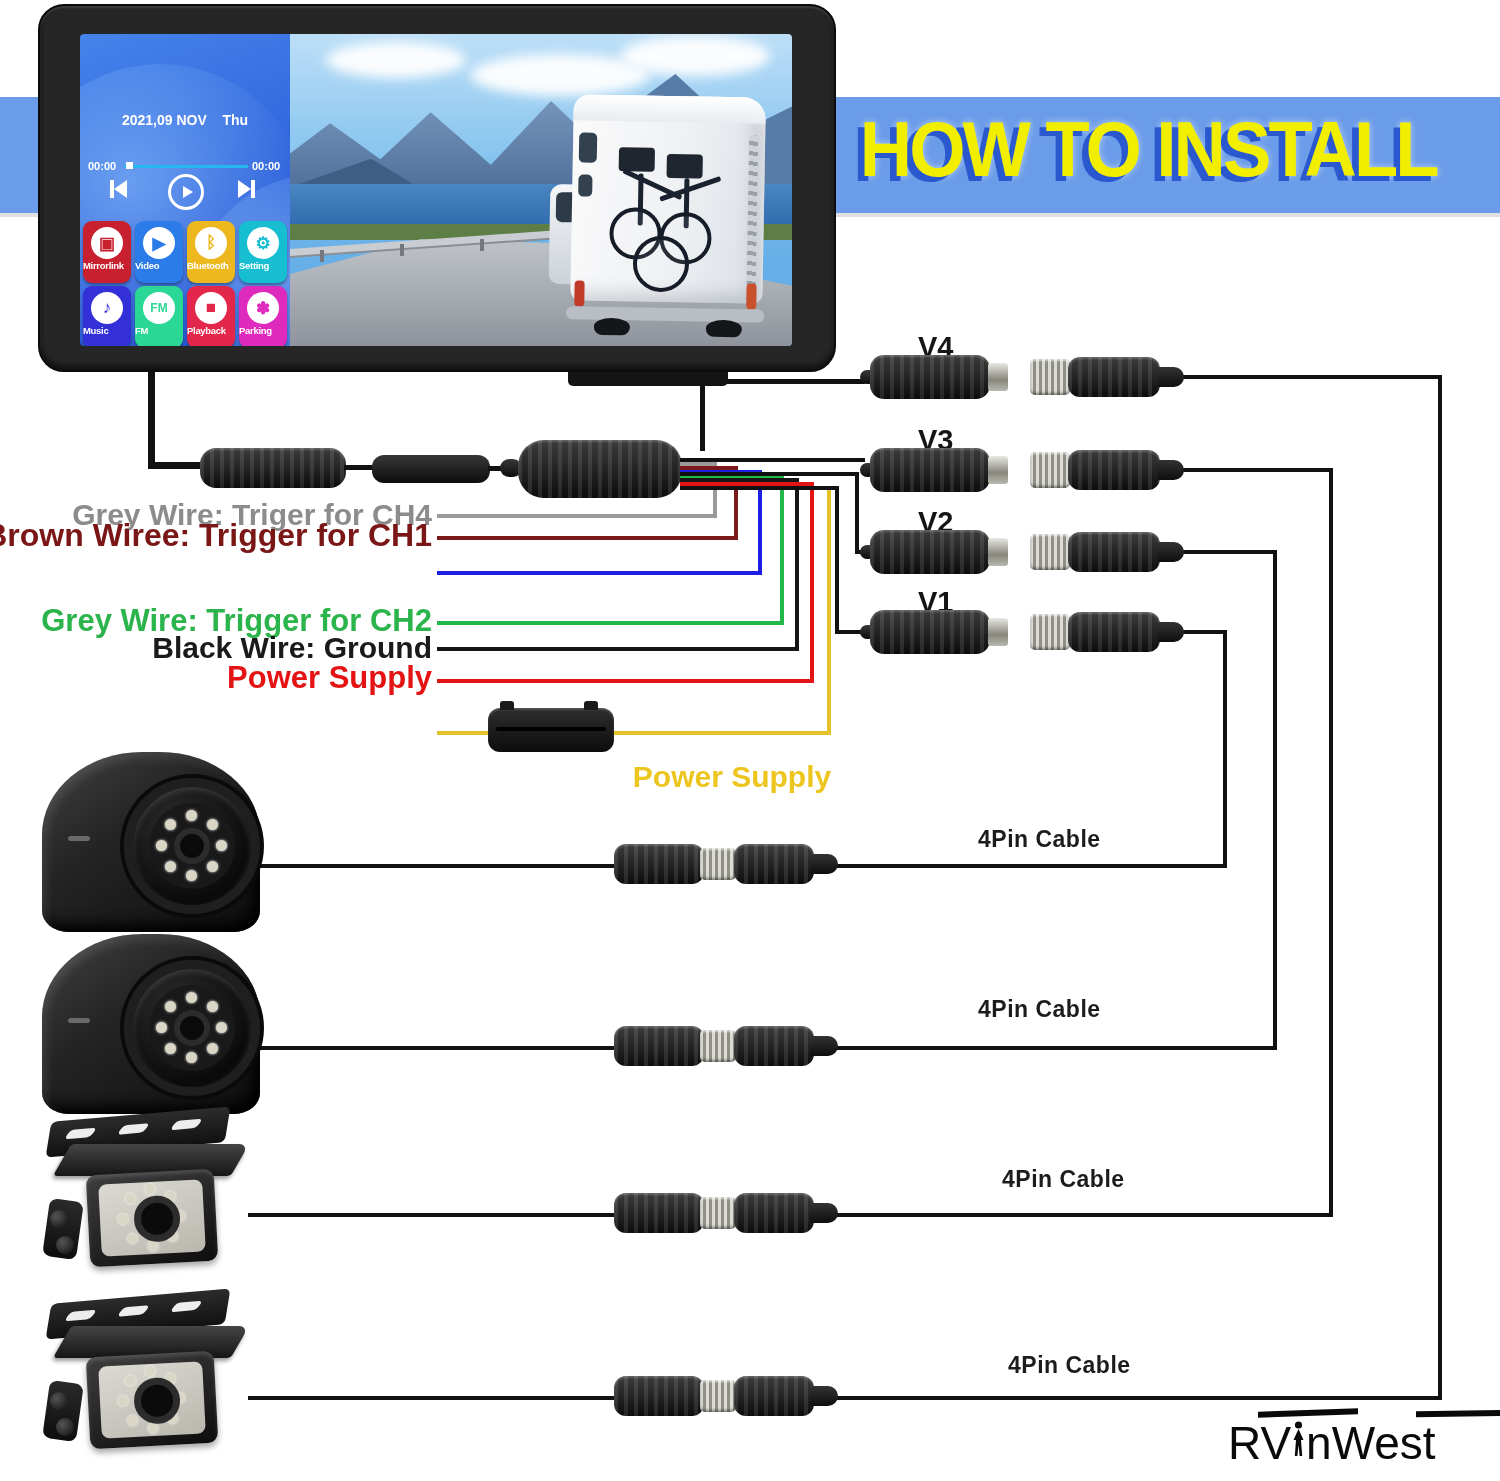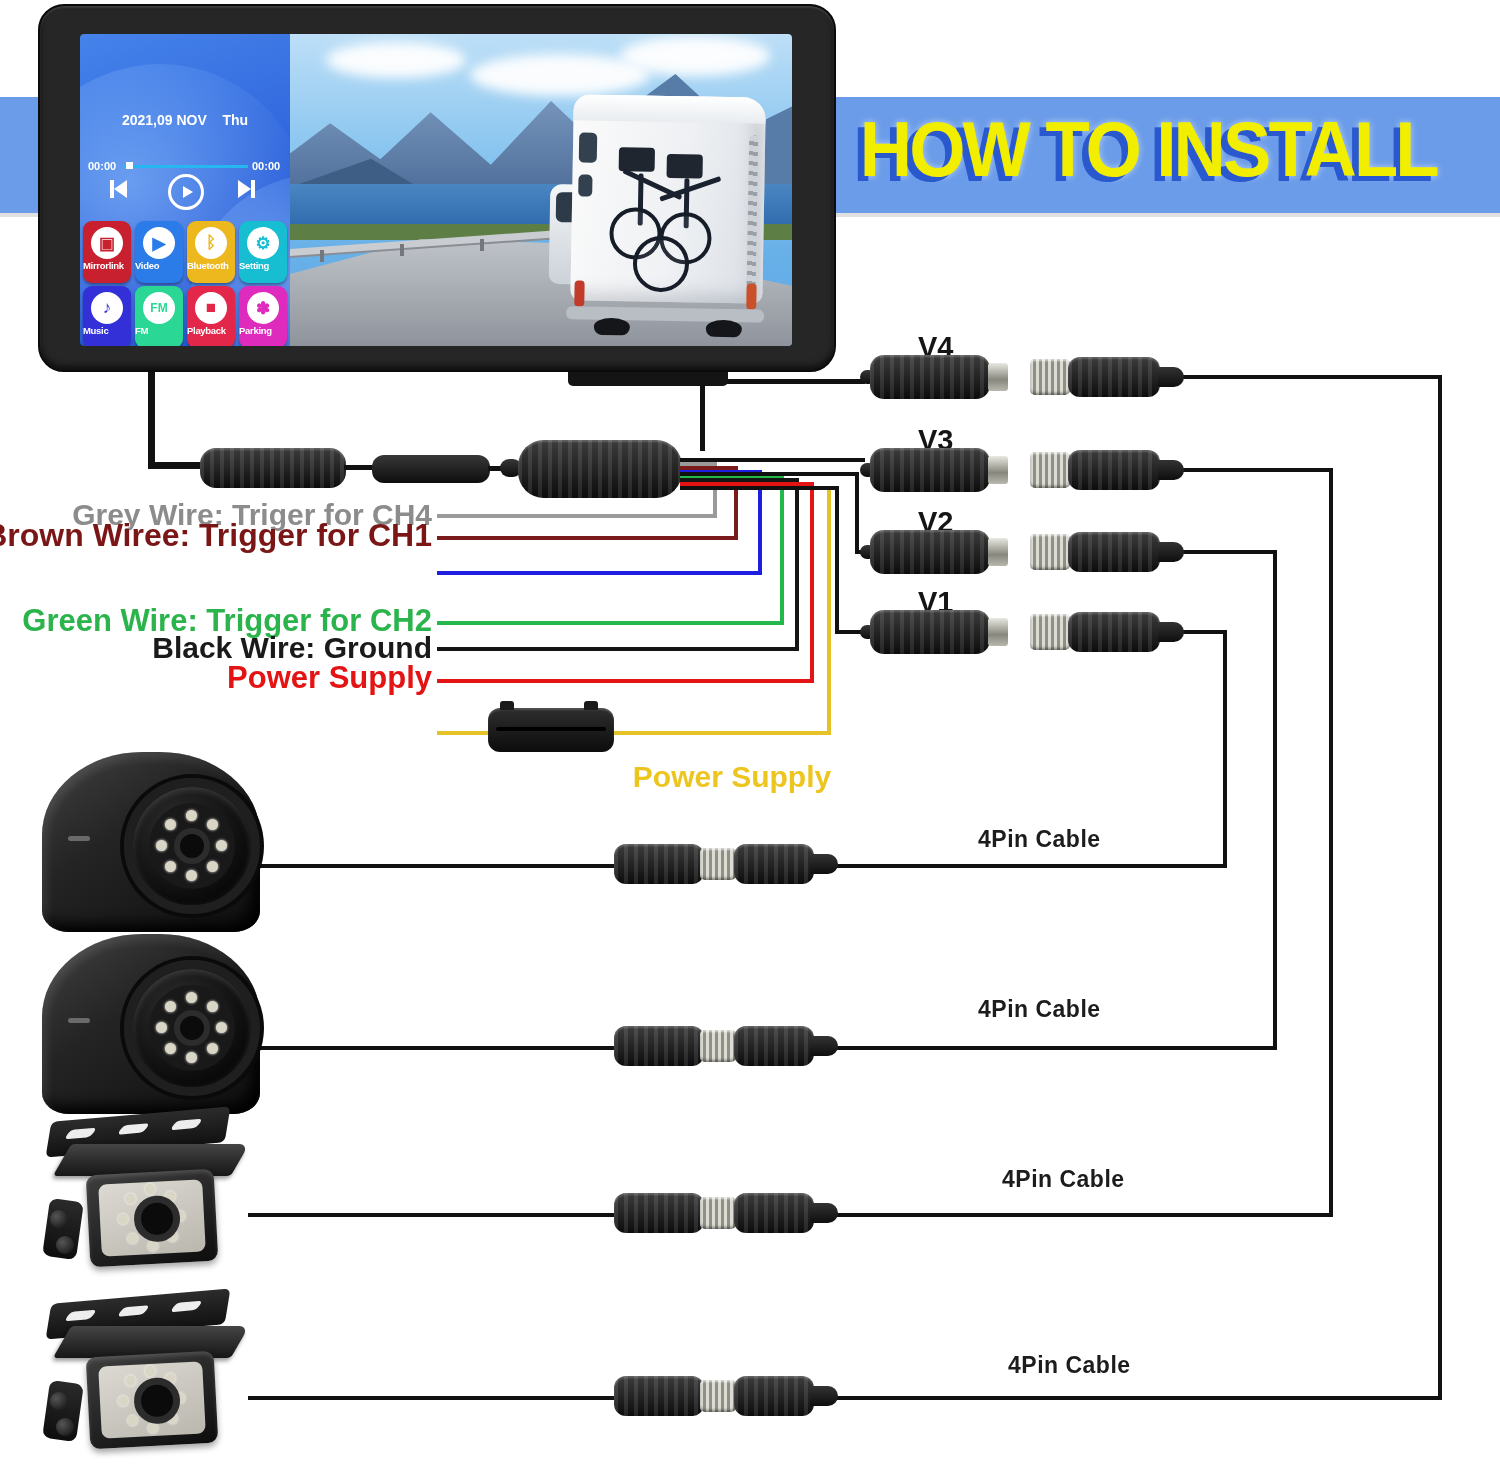--- a/index.html
+++ b/index.html
@@ -259,21 +259,21 @@
     <div class="tailcone" style="left:216px;top:17px;width:28px;height:20px;"></div>
   </div>
 
   <div class="fpl" style="left:978px;top:826px;">4Pin Cable</div>
   <div class="fpl" style="left:978px;top:996px;">4Pin Cable</div>
   <div class="fpl" style="left:1002px;top:1166px;">4Pin Cable</div>
   <div class="fpl" style="left:1008px;top:1352px;">4Pin Cable</div>
 
   <div class="wl" style="top: 498px; color: rgb(140, 140, 140);">Grey Wire: Triger for CH4</div>
   <div class="wl" style="top: 519px; font-size: 32px; color: rgb(122, 22, 22);">Brown Wiree: Trigger for CH1</div>
-  <div class="wl" style="top: 604px; font-size: 31px; color: rgb(44, 180, 76);">Green Wire: Trigger for CH2</div>
+  <div class="wl" style="top: 604px; font-size: 31px; color: rgb(44, 180, 76);">Grey Wire: Trigger for CH2</div>
   <div class="wl" style="top: 631px; color: rgb(26, 26, 26);">Black Wire: Ground</div>
   <div class="wl" style="top: 661px; font-size: 31px; color: rgb(228, 20, 20);">
     <div class="wl2">Power Supply</div>
   </div>
   <div class="ywl" style="color: rgb(237, 197, 31);">
     <div class="l2">Power Supply</div>
   </div>
 
   <div class="cam" style="left:42px;top:752px;width:218px;height:180px;">
     <div class="dome"></div>
@@ -356,20 +356,32 @@
           <i></i>
           <i></i>
           <i></i>
           <i></i>
           <i></i>
         </div>
       <div class="clens" style="left:46px;top:24px;width:32px;height:32px;border-width:7px;"></div>
     </div>
   </div>
 
+  <div class="logo">
+    <div class="bar" style="left:30px;width:100px;transform:skewY(-2deg);"></div>
+    <div class="bar" style="left:188px;width:156px;transform:skewY(-1deg);"></div>
+    <div class="txt">
+      <span>RV</span>
+        <svg width="13" height="40" viewBox="0 0 13 40">
+          <circle cx="6.5" cy="7" r="3.6" fill="#0a0a0a"></circle>
+          <path d="M6.5 11 L11.5 22 L9 22 L10.2 38 L7.6 38 L6.5 27 L5.4 38 L2.8 38 L4 22 L1.5 22 Z" fill="#0a0a0a"></path>
+        </svg>
+        <span>nWest</span>
+    </div>
+  </div>
 
   <div class="mount"></div>
   <div class="monitor">
     <div class="screen">
 
       <div class="panel">
         <div class="swoosh" style="left:-70px;top:30px;width:300px;height:300px;"></div>
         <div class="swoosh" style="left:110px;top:140px;width:260px;height:260px;"></div>
         <div class="dateline">
           <span>2021,09 NOV</span>&nbsp;&nbsp;&nbsp;

